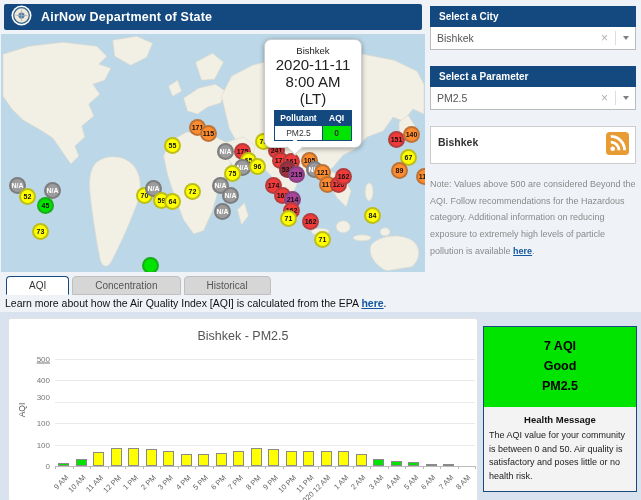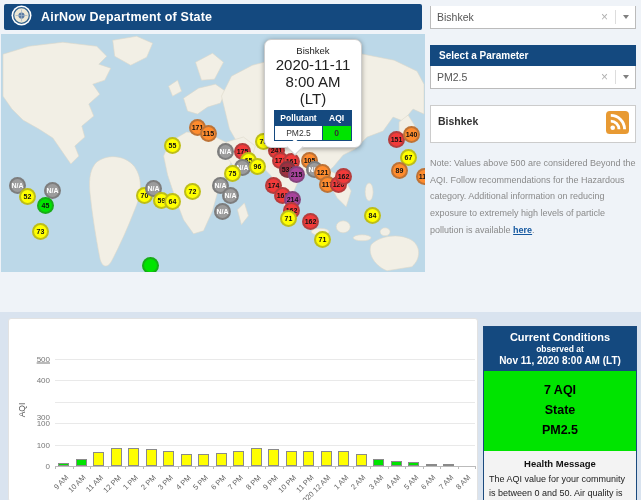--- a/index.html
+++ b/index.html
@@ -198,20 +198,21 @@
           <td class="aqi-cell">0</td>
         </tr>
       </tbody>
         </table>
       <div class="popup-arrow"></div>
     </div>
   </div>
 
   <div class="sidebar">
     <div class="panel">
+      <div class="panel-h">Select a City</div>
       <div class="select">
         <span>Bishkek</span>
         <span class="sel-clear">×</span>
         <span class="sel-caret"></span>
       </div>
     </div>
 
     <div class="panel">
       <div class="panel-h">Select a Parameter</div>
       <div class="select">
@@ -229,35 +230,38 @@
           <circle cx="7" cy="17.5" r="2.4" fill="#fff"></circle>
           <path d="M5 10.5 a8.5 8.5 0 0 1 8.5 8.5" stroke="#fff" stroke-width="3" fill="none"></path>
           <path d="M5 4.6 a14.4 14.4 0 0 1 14.4 14.4" stroke="#fff" stroke-width="3" fill="none"></path>
         </svg>
       </span>
     </div>
 
     <p class="note"><span>Note: Values above 500 are considered Beyond the AQI. Follow recommendations for the Hazardous category. Additional information on reducing exposure to extremely high levels of particle pollution is available</span> <a class="lnk">here</a><span>.</span></p>
   </div>
 
-
+  <div class="tabbar" id="tabbar"><div class="tab active">AQI</div><div class="tab">Concentration</div><div class="tab">Historical</div></div>
+
+  <p class="learn"><span>Learn more about how the Air Quality Index [AQI] is calculated from the EPA</span> <a class="lnk">here</a><span>.</span></p>
 
   <div class="bottom">
 
     <div class="chart-card">
+      <div class="chart-title">Bishkek - PM2.5</div>
       <div class="ylab">AQI</div>
       <div id="plot">
           <div class="grid" style="top: 107px; background: rgb(187, 187, 187);"></div>
           <div class="ytick" style="top: 107px;">0</div>
           <div class="grid" style="top: 85.6px;"></div>
           <div class="ytick" style="top: 85.6px;">100</div>
           <div class="grid" style="top: 64.2px;"></div>
           <div class="ytick" style="top: 64.2px;">100</div>
           <div class="grid" style="top: 42.8px;"></div>
-          <div class="ytick" style="top: 58px;">300</div>
+          <div class="ytick" style="top: 38px;">300</div>
           <div class="grid" style="top: 21.4px;"></div>
           <div class="ytick" style="top: 21.4px;">400</div>
           <div class="grid" style="top: 0px;"></div>
           <div class="ytick" style="top: 0px; text-decoration: underline;">500</div>
           <div class="xtick" style="left: 0px;"></div>
           <div class="xtick" style="left: 17.5px;"></div>
           <div class="xtick" style="left: 35px;"></div>
           <div class="xtick" style="left: 52.5px;"></div>
           <div class="xtick" style="left: 70px;"></div>
           <div class="xtick" style="left: 87.5px;"></div>
@@ -372,28 +376,23 @@
           <div class="xlw" style="left: 393.75px;">
             <span class="xlbl">7 AM</span>
           </div>
           <div class="xlw" style="left: 411.25px;">
             <span class="xlbl">8 AM</span>
           </div>
         </div>
     </div>
 
     <div class="cc">
-      <div class="cc-h">
-        <div class="cc-t">Current Conditions</div>
-        <div class="cc-sub">observed at</div>
-        <div class="cc-dt">Nov 11, 2020 8:00 AM (LT)</div>
-      </div>
       <div class="cc-aqi">
         <div>7 AQI</div>
-        <div>State</div>
+        <div>Good</div>
         <div>PM2.5</div>
       </div>
       <div class="cc-health">
         <div class="cc-ht">Health Message</div>
         <div class="cc-hb">The AQI value for your community is between 0 and 50. Air quality is satisfactory and poses little or no health risk.</div>
       </div>
     </div>
   </div>
 </div>
 

